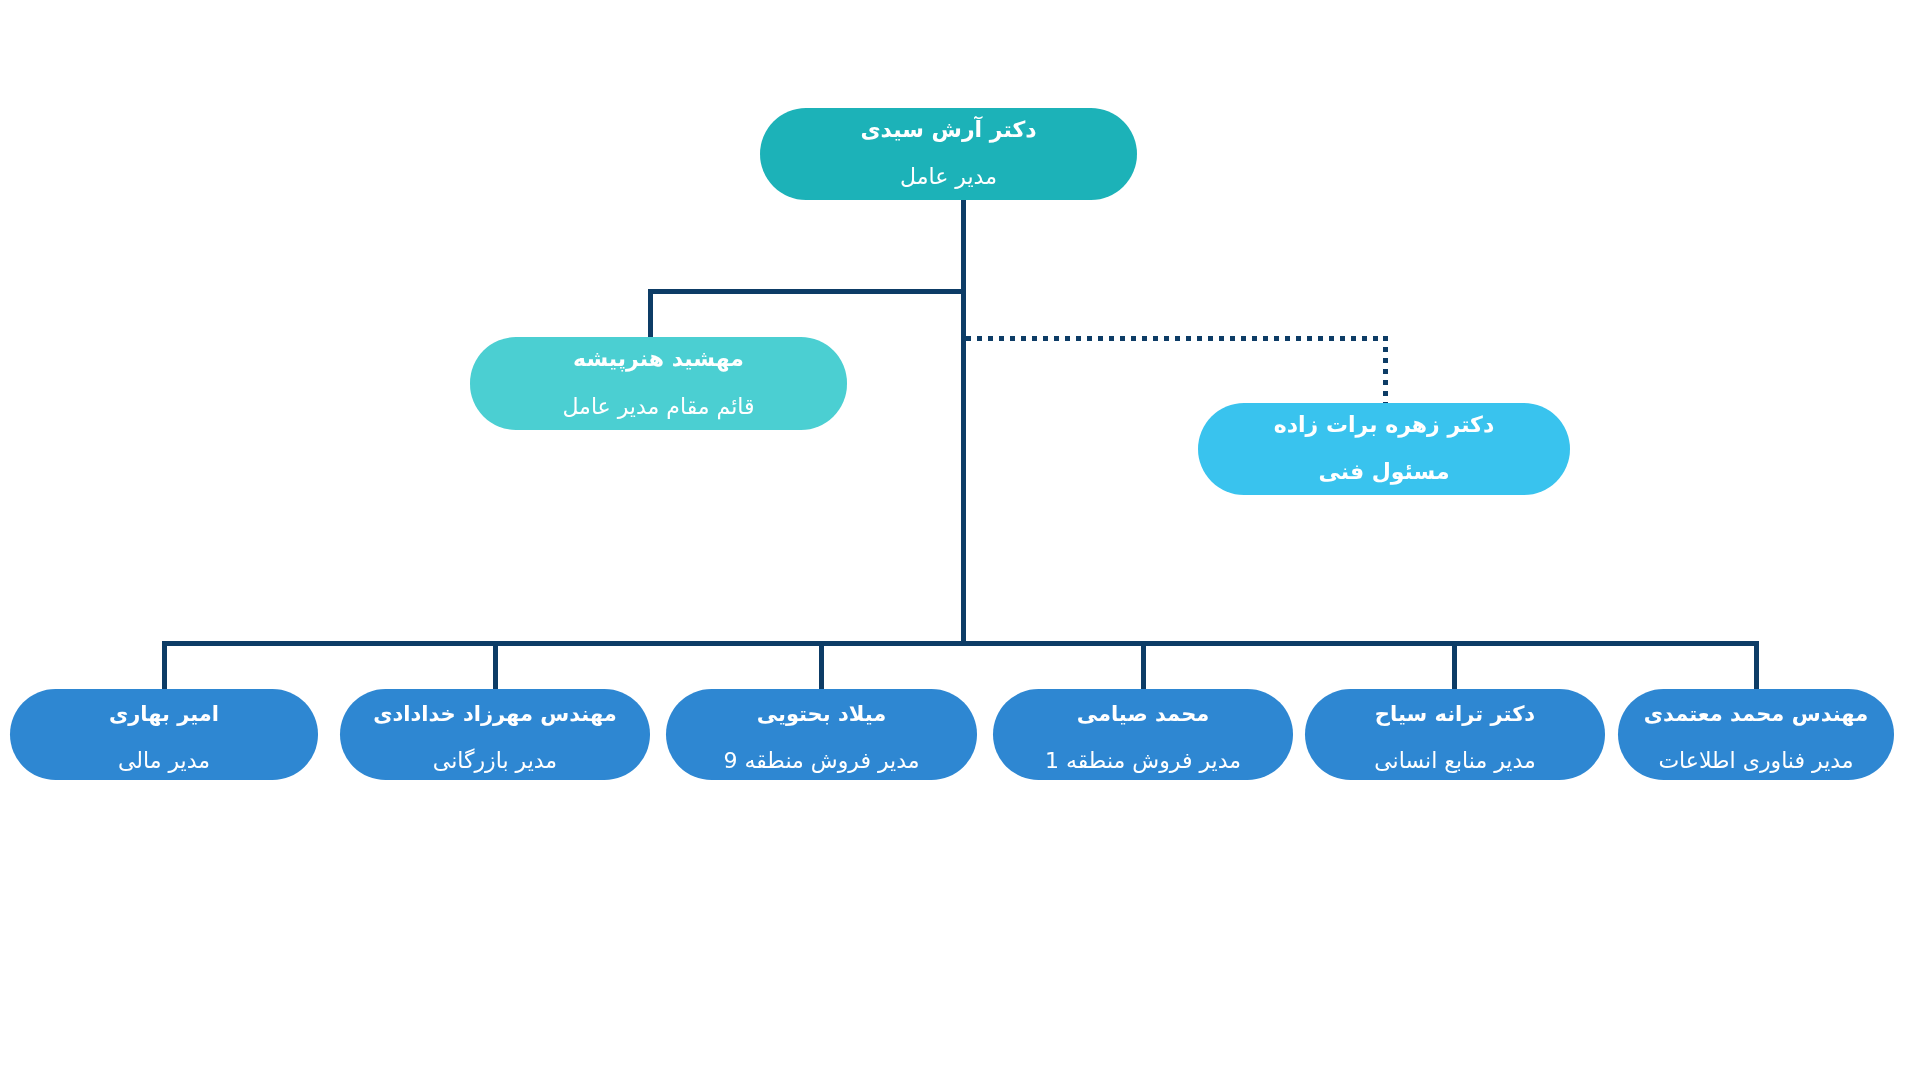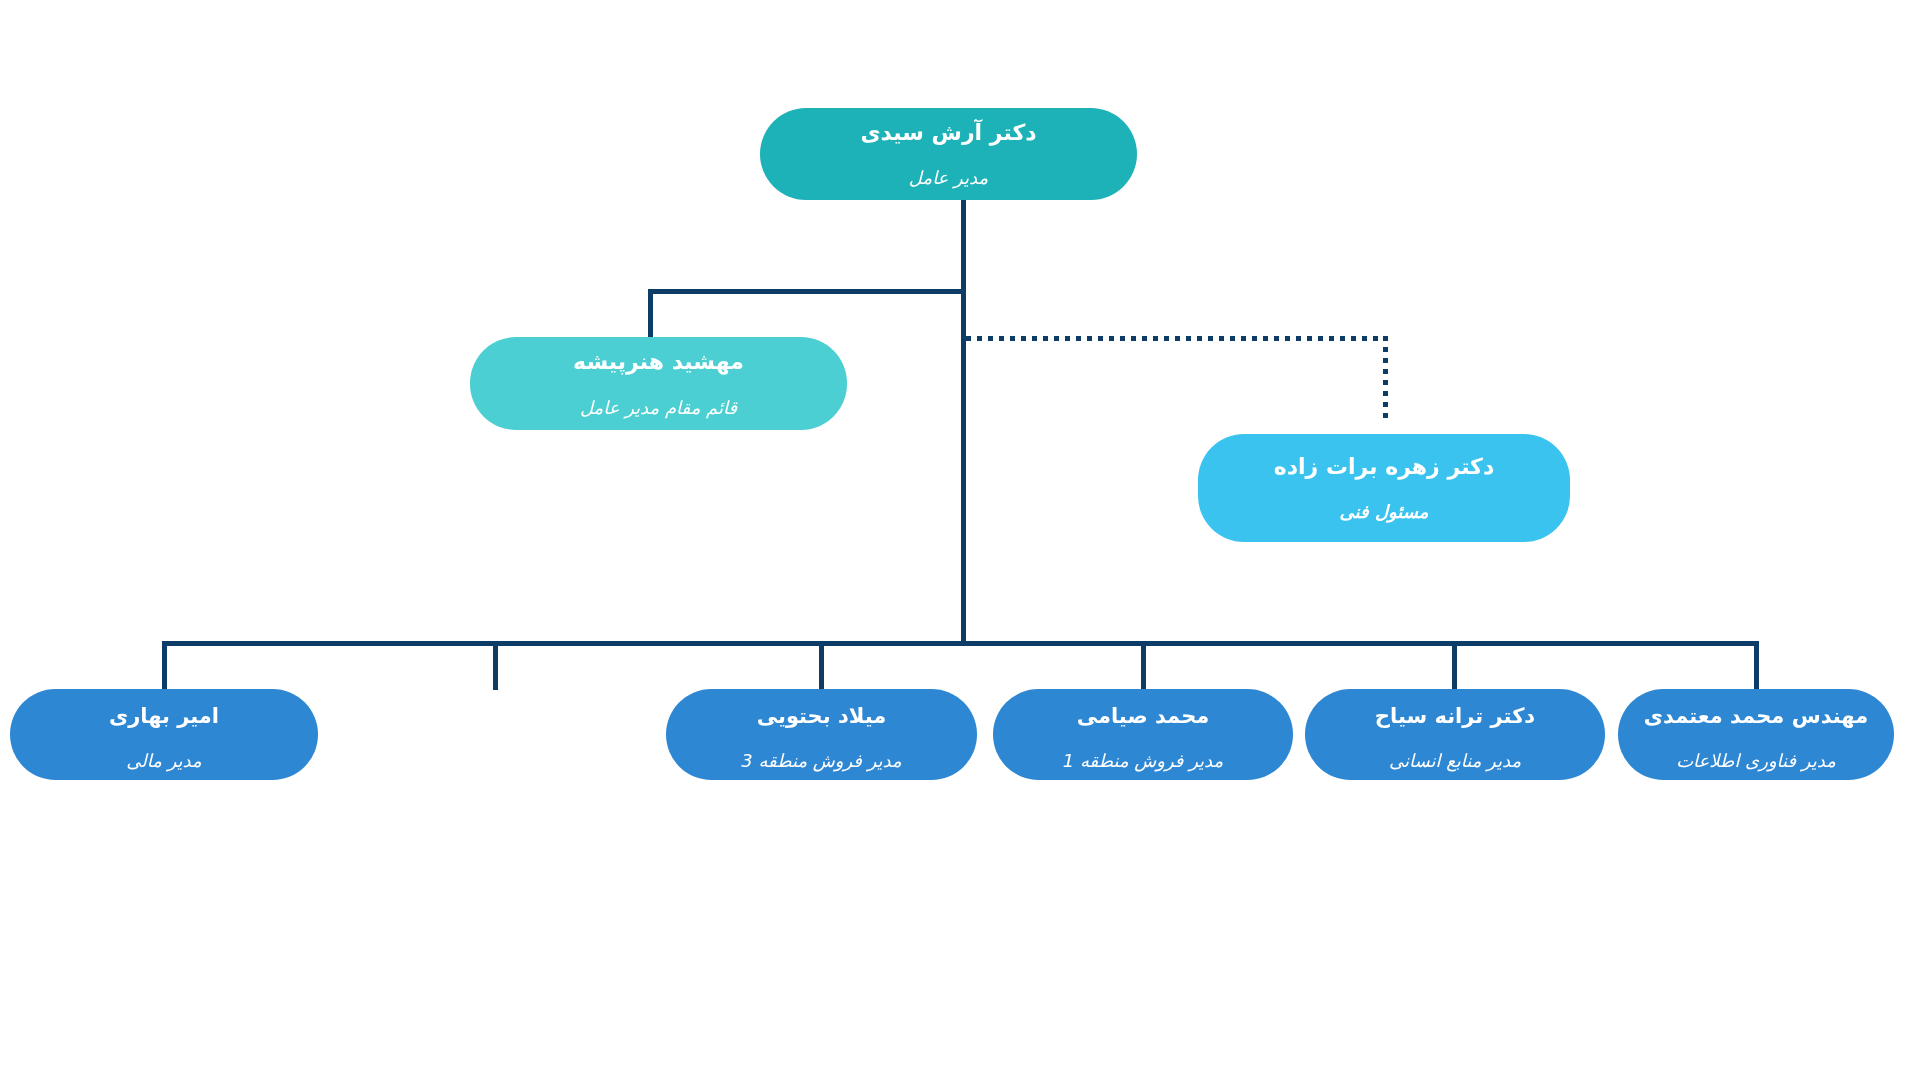--- a/index.html
+++ b/index.html
@@ -35,32 +35,31 @@
     gap: 16px;
   }
   .node-name {
     font-weight: 700;
     font-size: 22px;
     line-height: 1.25;
     direction: rtl;
     white-space: nowrap;
   }
   .node-title {
-    font-size: 18px;
+    font-size: 22px;
     line-height: 1.3;
     direction: ltr;           
     white-space: nowrap;
     margin-top: 4px;
-    font-style: italic;
   }
   .node-title.bold { font-weight: 700; }
 
   .ceo   { left: 760px;  top: 108px; width: 377px; height: 92px; background: var(--ceo_box); }
   .deputy{ left: 470px;  top: 337px; width: 377px; height: 93px; background: var(--deputy_box); }
-  .tech  { left: 1198px; top: 434px; width: 372px; height: 108px; background: var(--technical_box); }
+  .tech  { left: 1198px; top: 403px; width: 372px; height: 92px; background: var(--technical_box); }
   .mgr   { top: 689px; height: 91px; background: var(--manager_box); }
   .mgr .node-name  { font-size: 21px; margin-top: 7px; }
   .m1 { left: 10px;   width: 308px; }
   .m2 { left: 340px;  width: 310px; }
   .m3 { left: 666px;  width: 311px; }
   .m4 { left: 993px;  width: 300px; }
   .m5 { left: 1305px; width: 300px; }
   .m6 { left: 1618px; width: 276px; }
 
   
@@ -112,23 +111,27 @@
 
   <div class="node tech">
     <div class="node-name">دکتر زهره برات زاده</div>
     <div class="node-title bold">مسئول فنی</div>
   </div>
 
   <div class="node mgr m1">
     <div class="node-name">امیر بهاری</div>
     <div class="node-title">مدیر مالی</div>
   </div>
+  <div class="node mgr m2">
+    <div class="node-name">مهندس مهرزاد خدادادی</div>
+    <div class="node-title">مدیر بازرگانی</div>
+  </div>
   <div class="node mgr m3">
     <div class="node-name">میلاد بحتویی</div>
-    <div class="node-title">مدیر فروش منطقه 3</div>
+    <div class="node-title">مدیر فروش منطقه 9</div>
   </div>
   <div class="node mgr m4">
     <div class="node-name">محمد صیامی</div>
     <div class="node-title">مدیر فروش منطقه 1</div>
   </div>
   <div class="node mgr m5">
     <div class="node-name">دکتر ترانه سیاح</div>
     <div class="node-title">مدیر منابع انسانی</div>
   </div>
   <div class="node mgr m6">

